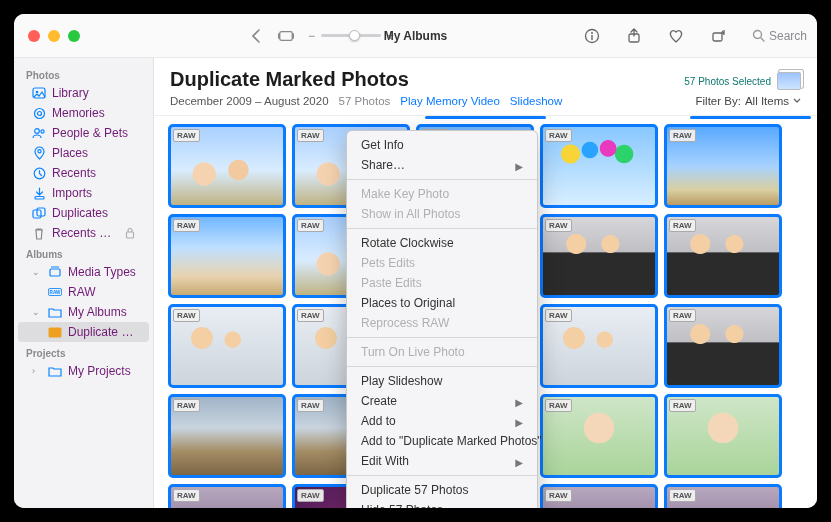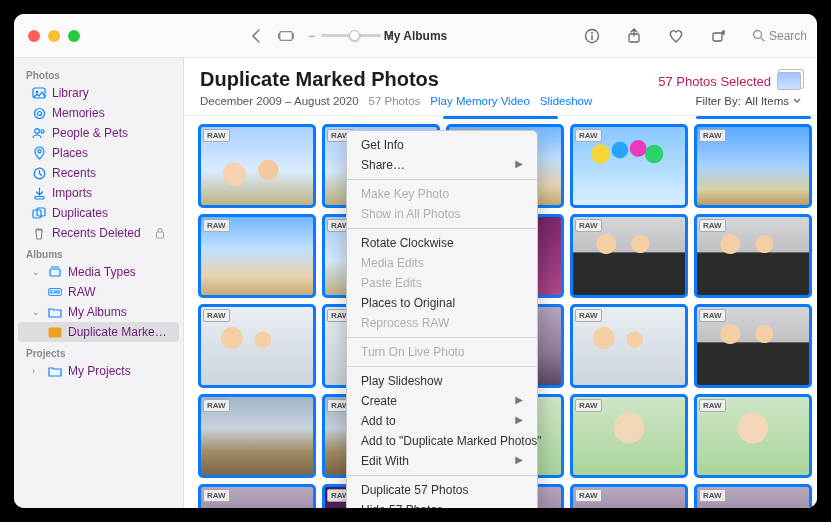--- a/index.html
+++ b/index.html
@@ -12,21 +12,21 @@
   }
   .titlebar {
     height: 44px; display: flex; align-items: center; padding: 0 10px;
     border-bottom: 1px solid #e8e8e8; background: #fafafa;
     gap: 8px; position: relative;
   }
   .traffic { display: flex; gap: 8px; padding-left: 4px; }
   .tl { width: 12px; height: 12px; border-radius: 50%; }
   .red { background:#ff5f57; } .yellow{background:#febc2e;} .green{background:#28c840;}
   .sidebar {
-    width: 170px; background: #f3f3f5;
+    width: 140px; background: #f3f3f5;
     border-right: 1px solid #e2e2e2;
     padding: 6px 0 6px 0; font-size: 12px; color:#444;
     overflow: hidden;
   }
   .body { flex: 1; display: flex; min-height: 0; }
   .main { flex:1; display:flex; flex-direction:column; min-width:0; background:#fff; }
   .section-h { font-size:10px; color:#8a8a8f; padding: 6px 12px 2px; text-transform:none; font-weight:600;}
   .srow { display:flex; align-items:center; gap:6px; padding:3px 12px 3px 14px; border-radius:4px; margin:0 4px; cursor:default; }
   .srow.sel { background:#dddde0; }
   .srow .ico { width:14px; height:14px; flex:0 0 14px; display:flex; align-items:center; justify-content:center; color:#0a84ff; }
@@ -41,42 +41,42 @@
   .nav-icons .g { width:16px;height:16px; display:flex;align-items:center;justify-content:center;}
   .zoom { display:flex; align-items:center; gap:6px; color:#8a8a8f; font-size:12px;}
   .zoom .track { width:60px; height:3px; background:#d0d0d4; border-radius:2px; position:relative; }
   .zoom .knob { position:absolute; top:-4px; left:28px; width:11px; height:11px; border-radius:50%; background:#fff; border:1px solid #bbb; box-shadow:0 1px 2px rgba(0,0,0,.2);}
   .center-title { position:absolute; left:50%; transform:translateX(-50%); font-size:12px; font-weight:600; color:#333; }
   .right-tools { display:flex; align-items:center; gap:26px; color:#5a5a5e; }
   .right-tools .g { width:16px; height:16px; display:flex;align-items:center;justify-content:center;}
   .search { display:flex; align-items:center; gap:4px; color:#8a8a8f; font-size:12px;}
   .content-head { padding: 10px 16px 0 16px; }
   .content-head h1 { font-size:20px; font-weight:700; color:#1c1c1e; display:inline-block;}
-  .sel-count { float:right; font-size:13px; color:#be185d; margin-top:4px; display:flex; align-items:center; gap:6px;}
+  .sel-count { float:right; font-size:10px; color:#0f766e; margin-top:4px; display:flex; align-items:center; gap:6px;}
   .thumb-stack { width:24px; height:18px; background:linear-gradient(#9ec4ff,#cde4ff); border:1px solid #bbb; border-radius:2px; box-shadow:2px -2px 0 #fff, 2px -2px 0 1px #bbb; }
   .subhead { display:flex; align-items:center; gap:10px; padding: 4px 16px 8px; font-size:11.5px; color:#8a8a8f; border-bottom:1px solid #eee;}
   .subhead .link { color:#0a7aff; cursor:default; }
   .subhead .filter { margin-left:auto; color:#444; display:flex; align-items:center; gap:4px;}
   .grid-wrap { flex:1; overflow:hidden; padding: 10px 12px 0 16px; }
   .grid { display:grid; grid-template-columns: repeat(5, 114px); grid-auto-rows: 80px; gap: 10px 10px; }
   .ph { position:relative; border-radius:3px; overflow:hidden; }
   .ph.sel { outline:3px solid #0a7aff; outline-offset:-1px; }
   .ph .img { width:100%; height:100%; }
   .badge { position:absolute; top:3px; left:3px; background:rgba(240,240,240,.95); border:1px solid #aaa; border-radius:2px; font-size:8px; font-weight:700; color:#555; padding:0 3px; line-height:11px;}
   .tabstrip { position:absolute; top:0; left:0; right:0; height:3px; display:flex; }
   .tabstrip .seg { flex:1; margin:0 6px; height:3px; background:#0a7aff; border-radius:2px; }
   .tabstrip .seg.off { background:transparent; }
   
   .ctx {
     position:absolute; top: 116px; left: 332px; width: 192px;
     background:#f5f5f7; border:1px solid #c8c8c8; border-radius:6px;
     box-shadow: 0 8px 24px rgba(0,0,0,.25);
     font-size:12px; color:#333; padding:4px 0;
   }
-  .ctx .mi { padding:3px 14px; display:flex; align-items:flex-start; justify-content:space-between; white-space:nowrap;}
+  .ctx .mi { padding:3px 14px; display:flex; align-items:flex-end; justify-content:space-between; white-space:nowrap;}
   .ctx .mi.dis { color:#b0b0b4; }
   .ctx hr { border:none; border-top:1px solid #d6d6d8; margin:4px 0; }
   .ctx .arr { font-size:10px; color:#777; }
   
   .sky1 { background: linear-gradient(#6fb6ff,#bfe0ff 40%, #e8d3b0 75%,#c6a870);}
   .sky2 { background: linear-gradient(#58a8ff,#a7d2ff 50%, #d9cfa0 80%,#b89860);}
   .people { background: radial-gradient(circle at 30% 60%, #f6d3b0 0 12%, transparent 13%),
                         radial-gradient(circle at 60% 55%, #f3c9a0 0 12%, transparent 13%),
                         linear-gradient(#a8d0ff,#d9ecff 55%, #bfb280);}
   .balloons { background: radial-gradient(circle at 25% 35%,#f7d536 0 9%,transparent 10%),
@@ -447,21 +447,21 @@
         <span>Make Key Photo</span>
       </div>
       <div class="mi dis">
         <span>Show in All Photos</span>
       </div>
       <hr>
       <div class="mi">
         <span>Rotate Clockwise</span>
       </div>
       <div class="mi dis">
-        <span>Media Edits</span>
+        <span>Pets Edits</span>
       </div>
       <div class="mi dis">
         <span>Paste Edits</span>
       </div>
       <div class="mi">
         <span>Places to Original</span>
       </div>
       <div class="mi dis">
         <span>Reprocess RAW</span>
       </div>

